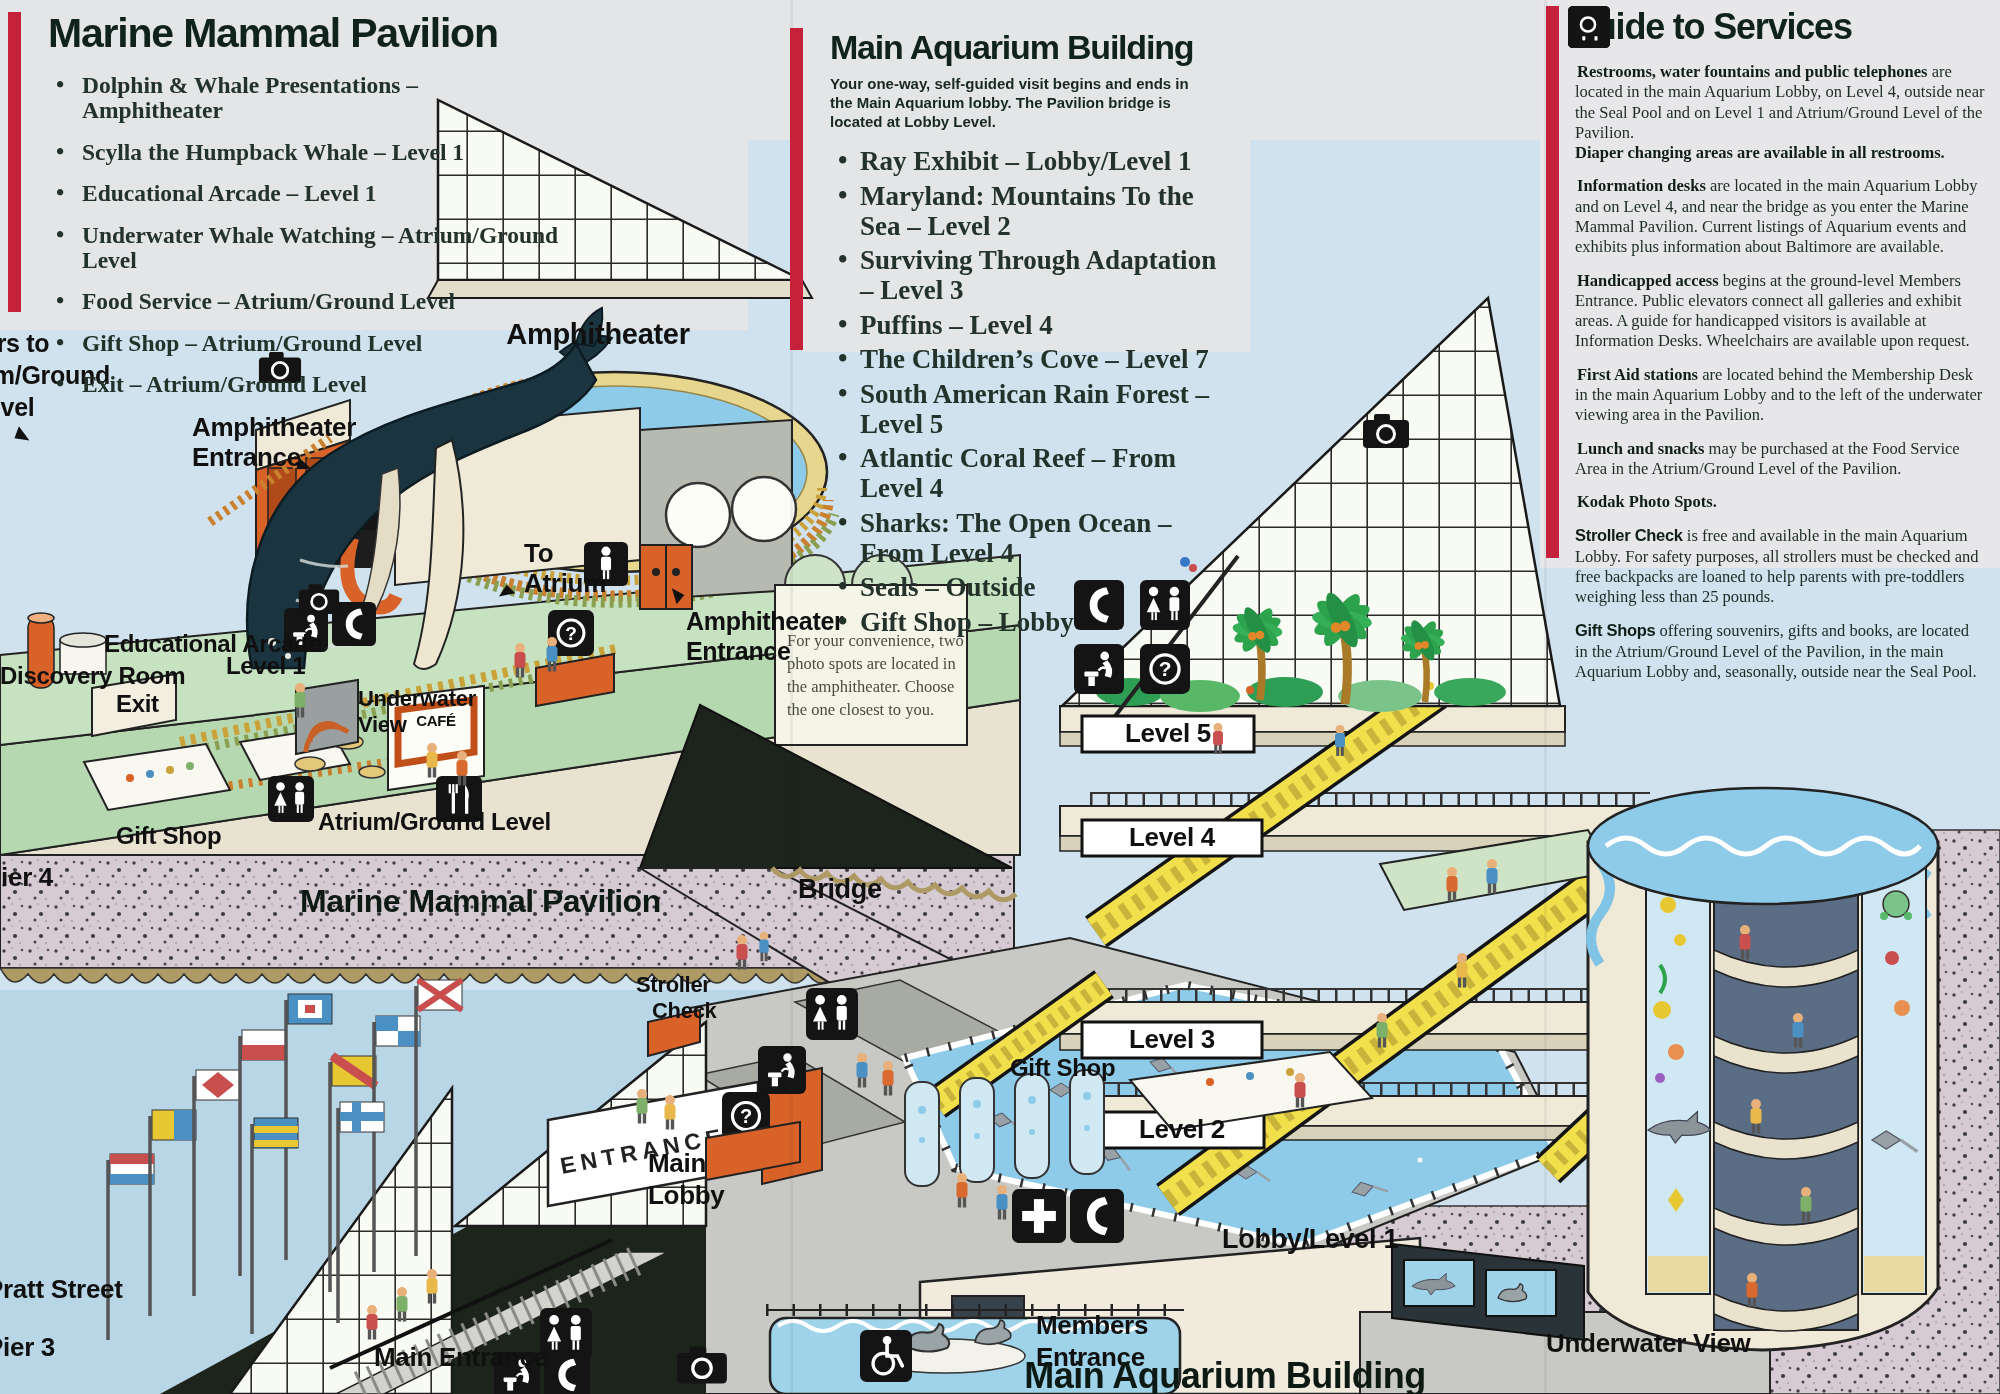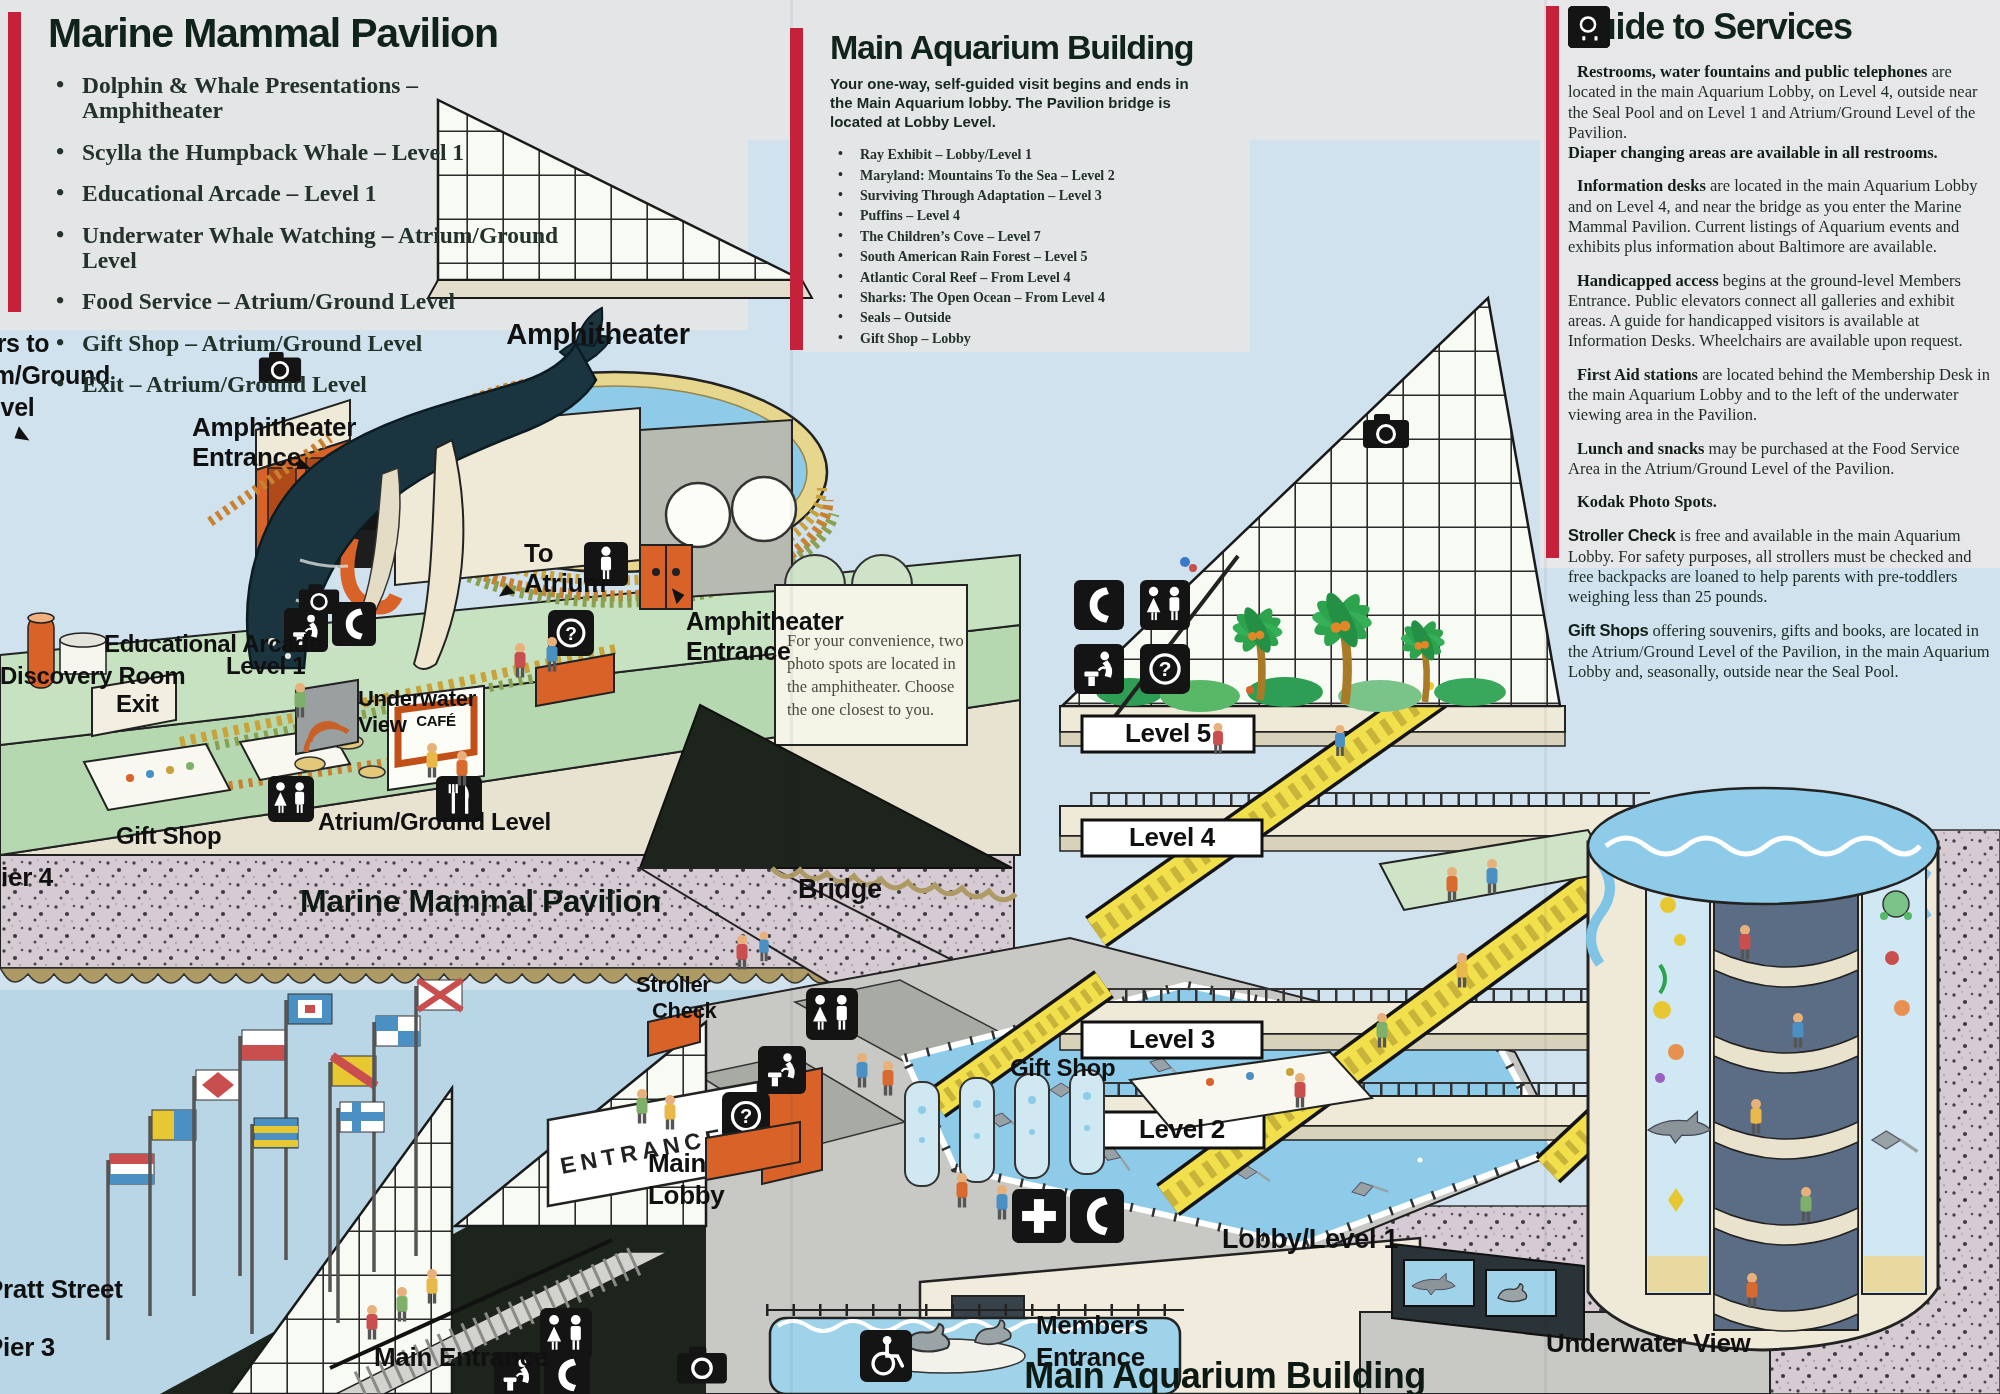--- a/index.html
+++ b/index.html
@@ -10,27 +10,27 @@
 h1{font-size:41px;font-weight:800;color:#10231b;margin:0;letter-spacing:-1.2px}
 .p1{left:48px;top:10px;width:620px}
 .p1 .rbar{left:-40px;top:2px;height:300px}
 .p1 ul,.p2 ul{list-style:none;margin:16px 0 0;padding:0}
 .p1 li{font-family:"Liberation Serif",serif;font-size:23.5px;font-weight:700;color:#23322a;margin:16px 0;padding-left:34px;position:relative;line-height:1.08;max-width:480px}
 .p1 li:before,.p2 li:before{content:"•";position:absolute;left:8px;top:-1px}
 .p2{left:830px;top:28px;width:430px}
 .p2 .rbar{left:-40px;top:0;height:322px}
 .p2 h1{font-size:34px}
 .p2 .intro{font-size:15px;font-weight:700;color:#16281f;line-height:1.25;margin:8px 0 12px;max-width:360px}
-.p2 li{font-family:"Liberation Serif",serif;font-size:14px;font-weight:700;color:#23322a;margin:5px 0;padding-left:30px;position:relative;line-height:1.1;max-width:360px}
+.p2 li{font-family:"Liberation Serif",serif;font-size:27px;font-weight:700;color:#23322a;margin:5px 0;padding-left:30px;position:relative;line-height:1.1;max-width:360px}
 .p3{left:1568px;top:6px;width:424px}
 .p3 .rbar{left:-22px;top:0;height:552px}
 .p3 h1{font-size:36px;margin-bottom:14px}
 .svc{margin:0 0 13px}
 .svc:after{content:"";display:block;clear:both}
-.svc p{font-family:"Liberation Serif",serif;font-size:16.5px;line-height:1.23;color:#1d2a23;margin:0}
+.svc p{font-family:"Liberation Serif",serif;font-size:16.5px;line-height:1.23;color:#1d2a23;margin:7px}
 .svc b{color:#101e17}
 .svc b.blk{display:block}
 .icons{float:left;display:flex;gap:6px;margin:2px 9px 2px 0}
 .leadsans{font-family:"Liberation Sans",sans-serif;font-weight:800;letter-spacing:-0.3px;color:#10231b}
 .lbl{font-family:"Liberation Sans",sans-serif;font-weight:700;fill:#101010;letter-spacing:-0.3px}
 .big{font-family:"Liberation Sans",sans-serif;font-weight:800;fill:#0d1a13;letter-spacing:-0.5px}
 .note{font-family:"Liberation Serif",serif;fill:#4a4a40}
 .pole{stroke:#555;stroke-width:3.5}
 </style>
 </head>

